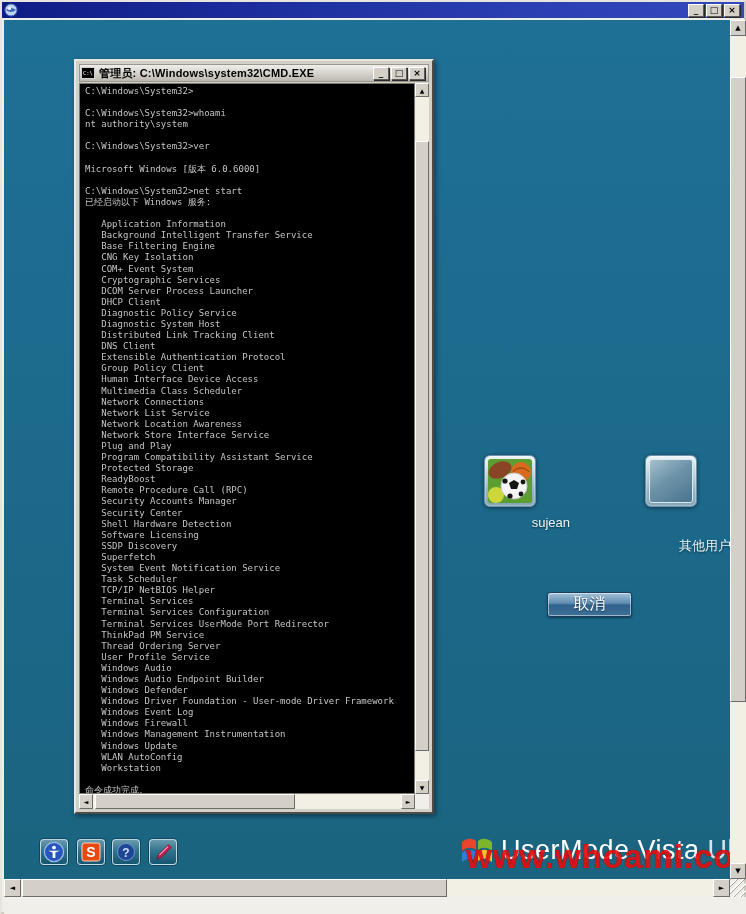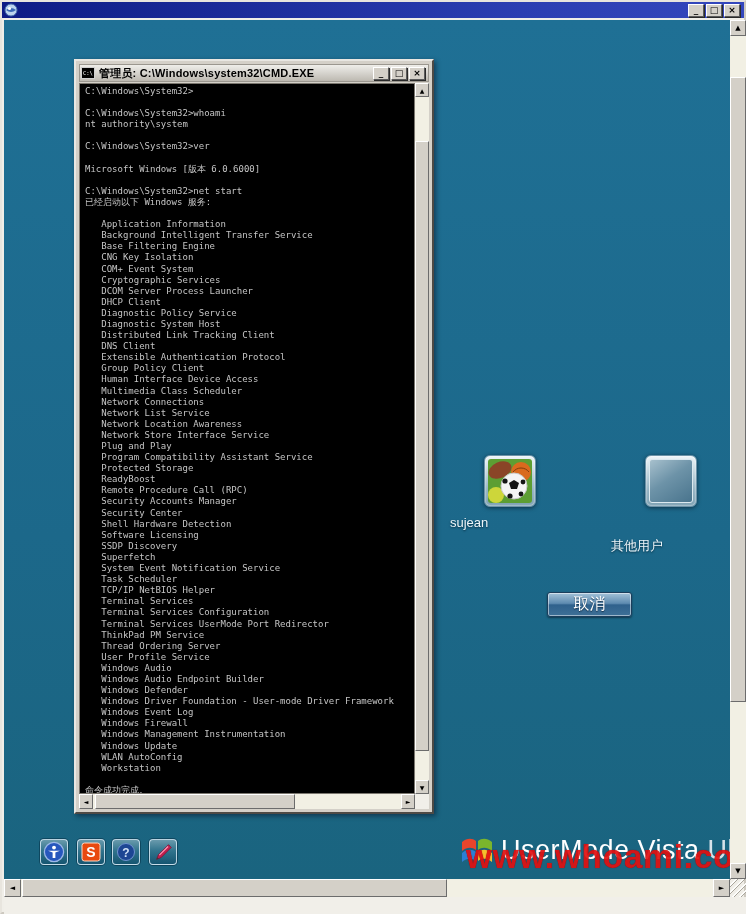--- a/index.html
+++ b/index.html
@@ -112,21 +112,21 @@
     box-shadow:0 1px 4px rgba(0,10,20,.55), inset 0 0 2px #ffffff;
   }
   .user-tile .pic {
     width:100%; height:100%; border-radius:3px; overflow:hidden; display:block;
   }
   .tile-other .pic {
     background:linear-gradient(145deg,#a7c0cd 0%,#6d93a8 45%,#49748d 100%);
     border:1px solid #dce9ef;
   }
   .user-label {
-    position:absolute; width:120px; text-align:left;
+    position:absolute; width:120px; text-align:right;
     color:#eef6fa; font-size:13px; text-shadow:0 1px 2px #062d40;
   }
   .cancel-btn {
     position:absolute; left:543px; top:572px; width:85px; height:25px;
     border-radius:3px; border:1px solid #1b3e5c; color:#fff; font-size:16px;
     display:flex; align-items:center; justify-content:center;
     background:linear-gradient(#a3c2d8 0%,#5e8bb0 45%,#2f618c 52%,#3e7097 100%);
     box-shadow:inset 0 0 0 1px rgba(255,255,255,.5), 0 1px 2px rgba(0,10,20,.5);
     text-shadow:0 1px 1px #15324a; cursor:default;
   }

